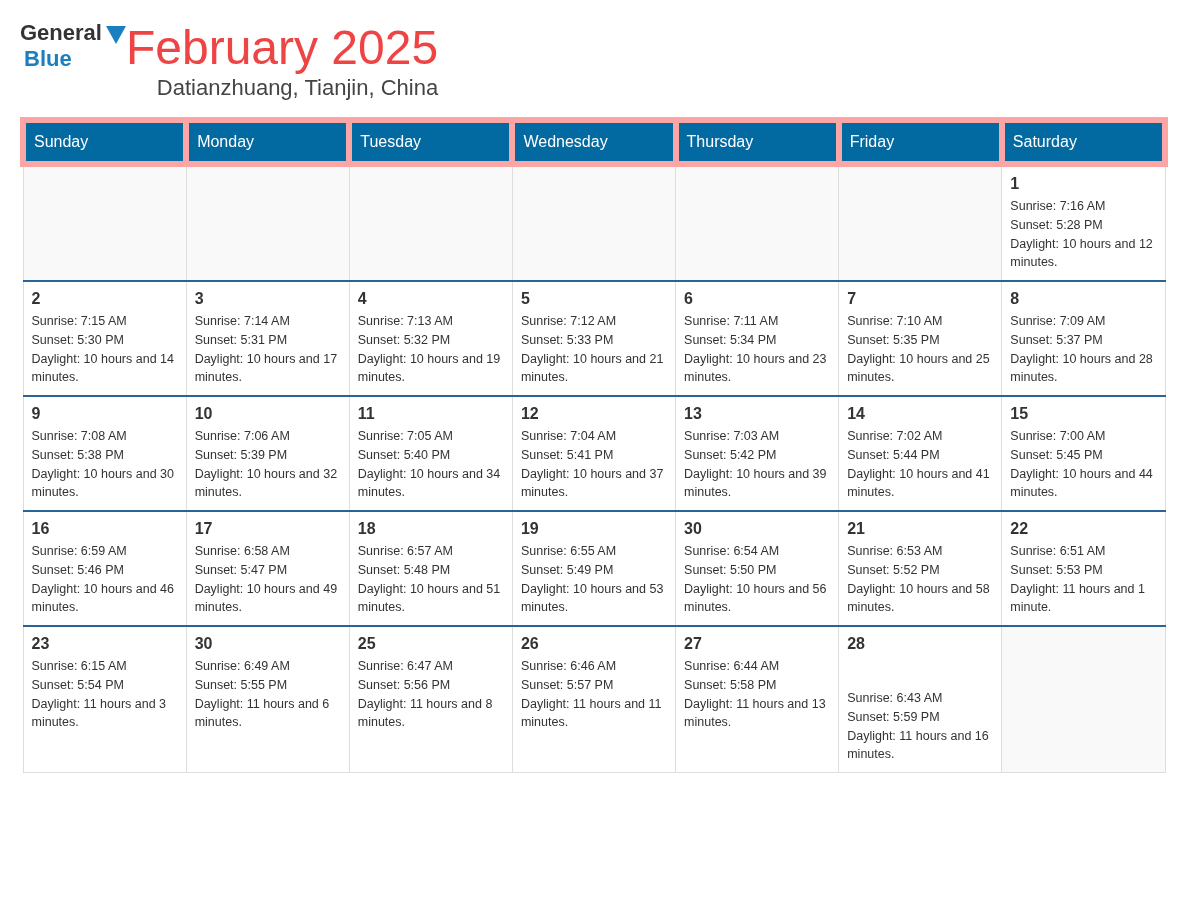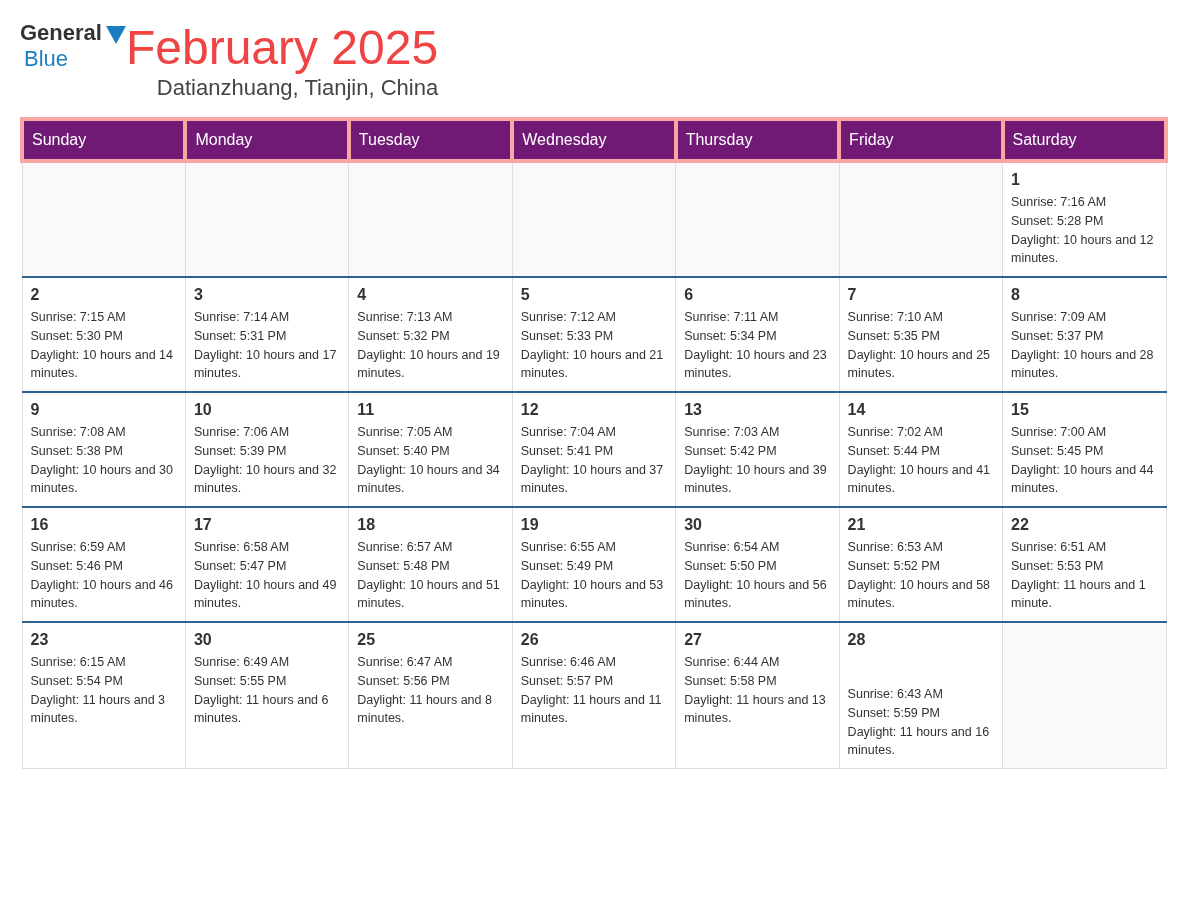--- a/index.html
+++ b/index.html
@@ -31,21 +31,21 @@
       width: 0;
       height: 0;
       border-left: 10px solid transparent;
       border-right: 10px solid transparent;
       border-top: 18px solid #1a7fc1;
       margin-left: 4px;
       margin-top: 4px;
     }
     .logo-blue {
       font-size: 22px;
-      font-weight: normal;
+      font-weight: bold;
       color: #1a7fc1;
       margin-left: 4px;
     }
     .title-section {
       text-align: right;
     }
     .month-title {
       font-size: 48px;
       font-weight: normal;
       color: #ef4444;
@@ -53,27 +53,27 @@
     .location-title {
       font-size: 22px;
       color: #444;
     }
     .calendar {
       width: 100%;
       border-collapse: collapse;
       border: 1px solid #ccc;
     }
     .calendar th {
-      background: #701a75;
+      background: #0369a1;
       color: #fff;
       padding: 10px 8px;
       font-size: 16px;
       font-weight: normal;
       text-align: left;
-      border: 4px solid #fca5a5;
+      border: 6px solid #fca5a5;
     }
     .calendar td {
       vertical-align: top;
       padding: 8px;
       border: 1px solid #ddd;
       width: calc(100% / 7);
       min-height: 110px;
       font-size: 13px;
       color: #333;
     }

